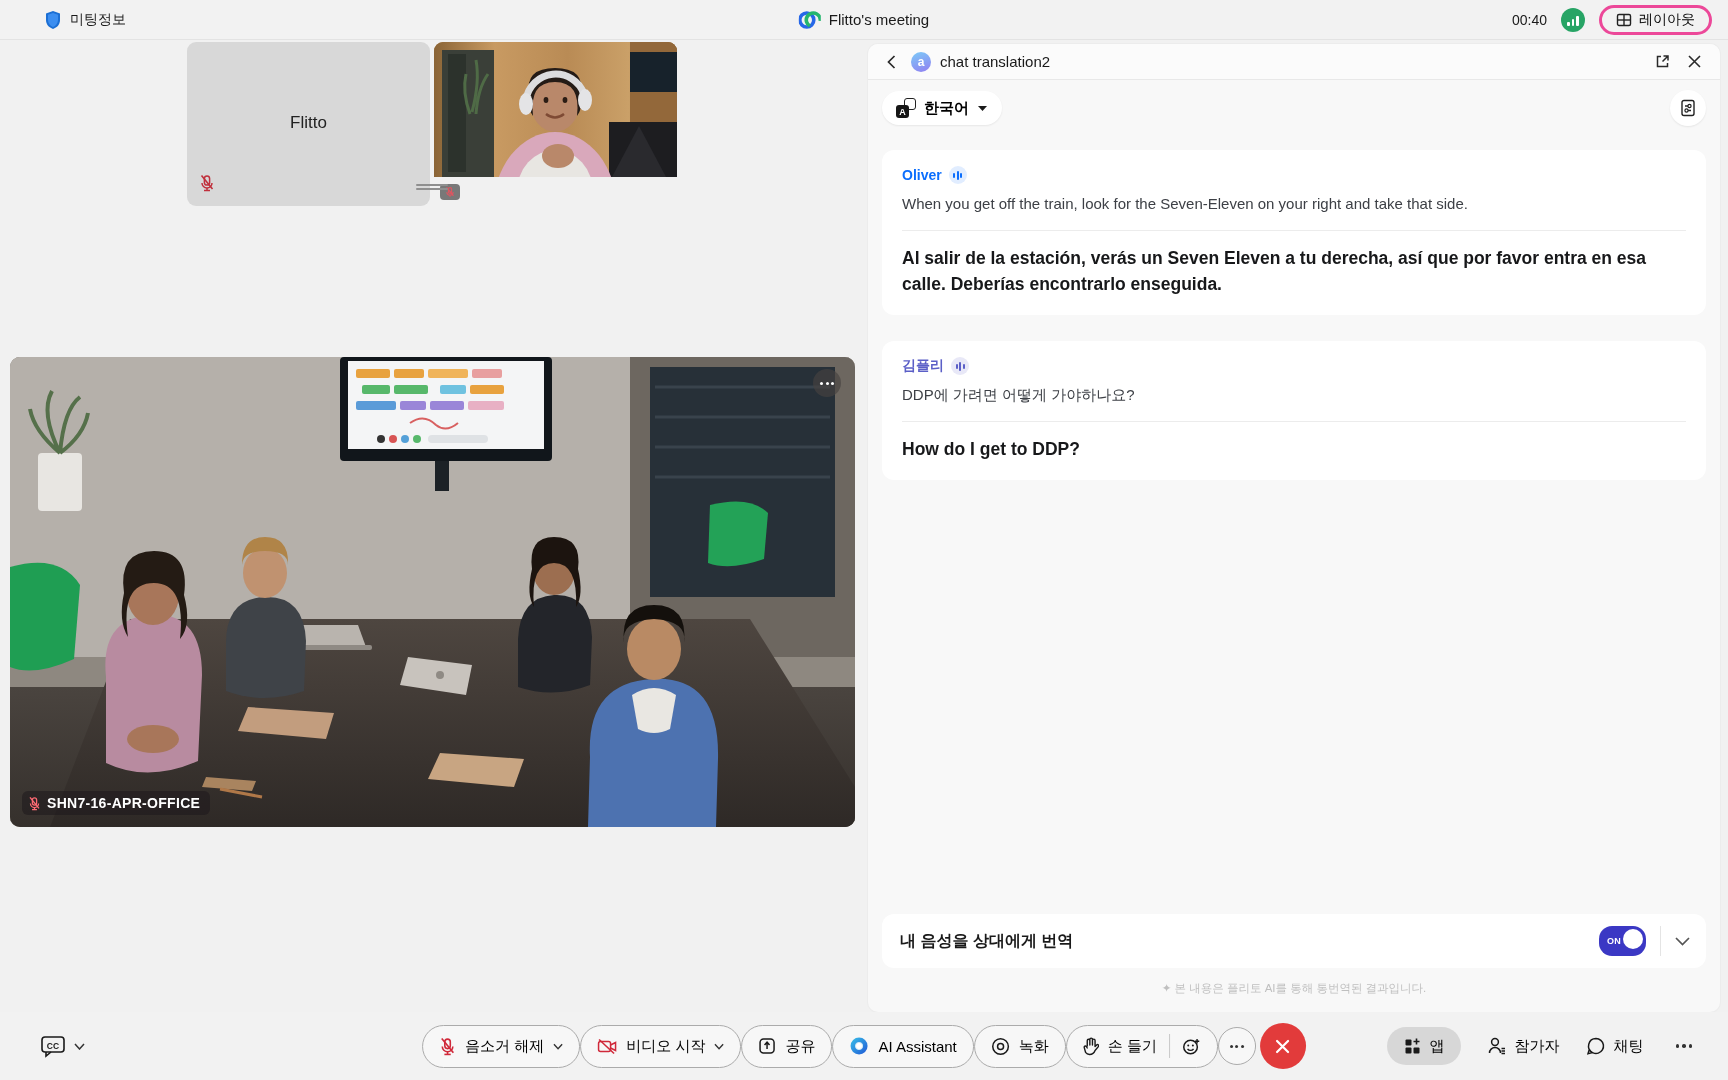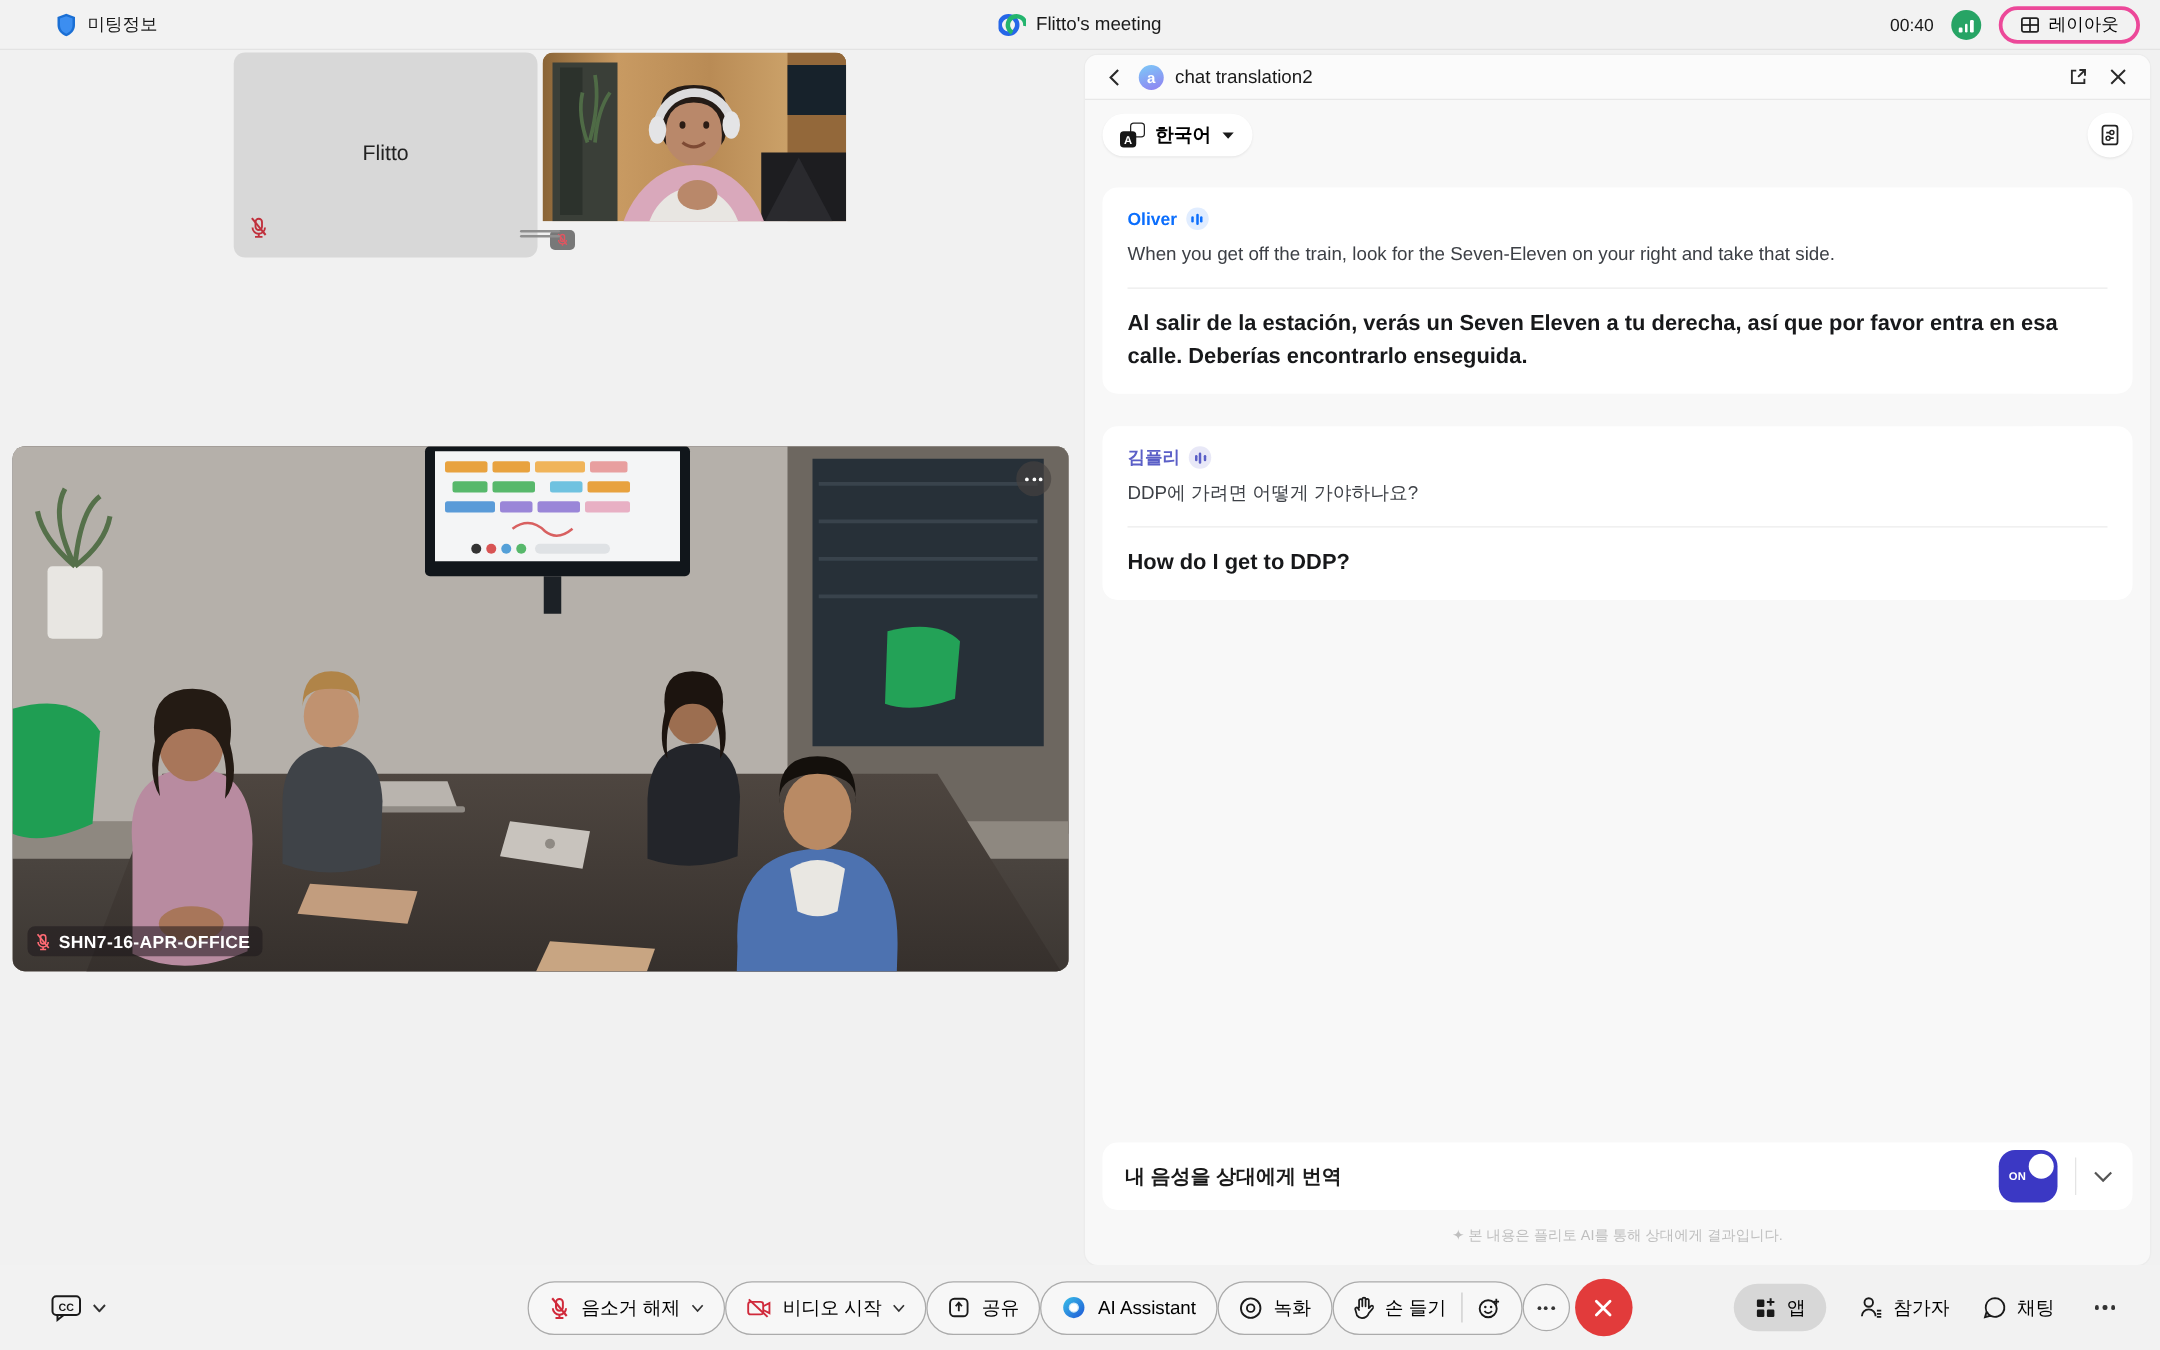--- a/index.html
+++ b/index.html
@@ -29,21 +29,21 @@
   .thumb-flitto { left:187px; width:243px; background:#d8d8d8; }
   .thumb-flitto .name { position:absolute; left:0; right:0; top:50%; transform:translateY(-55%);
     text-align:center; font-size:17px; color:#222; }
   .thumb-mic { position:absolute; left:12px; bottom:10px; }
   .thumb-cam { left:434px; width:243px; }
   .cam-chip { position:absolute; left:6px; bottom:6px; background:rgba(20,20,20,.55);
     border-radius:4px; padding:2px 5px; display:flex; align-items:center; }
   .drag-handle { position:absolute; left:412px; top:182px; width:40px; height:10px; cursor:grab; }
   .drag-handle i { display:block; height:2px; background:#8f8f8f; margin:2px 4px; border-radius:1px; }
 
-  .bigvideo { position:absolute; left:10px; top:357px; width:845px; height:420px;
+  .bigvideo { position:absolute; left:10px; top:357px; width:845px; height:470px;
     border-radius:10px; overflow:hidden; background:#6b655f; }
   .room-chip { position:absolute; left:12px; bottom:12px; background:rgba(30,24,28,.55);
     border-radius:6px; padding:4px 10px 4px 6px; display:flex; align-items:center; gap:6px; }
   .room-chip span { color:#fff; font-size:14px; font-weight:bold; letter-spacing:.3px; }
   .more-btn { position:absolute; right:14px; top:12px; width:28px; height:28px; border-radius:50%;
     background:rgba(70,66,64,.65); border:none; display:flex; align-items:center;
     justify-content:center; gap:2.5px; cursor:pointer; }
   .more-btn i { width:3px; height:3px; border-radius:50%; background:#fff; display:block; }
 
   
@@ -87,21 +87,21 @@
   .wave-badge.blue { background:rgba(11,110,253,.12);} .wave-badge.blue i { background:#0b6efd; }
   .wave-badge.green { background:rgba(24,161,43,.14);} .wave-badge.green i { background:#18a12b; }
   .orig { font-size:15px; color:#3d4046; margin-top:9px; line-height:22px; }
   .orig .faded { color:#bcc0c6; }
   .msg-divider { height:1px; background:#ececec; margin:15px 0 14px; }
   .trans { font-size:17.5px; font-weight:bold; color:#17181a; line-height:26px; }
 
   .translate-bar { position:absolute; left:14px; right:14px; bottom:44px; height:54px;
     background:#fff; border-radius:12px; display:flex; align-items:center; padding:0 16px 0 18px; }
   .translate-bar .label { font-size:16px; font-weight:bold; flex:1; }
-  .toggle { width:47px; height:42px; border-radius:13px; background:#3b38c4; border:none;
+  .toggle { width:47px; height:30px; border-radius:13px; background:#3b38c4; border:none;
     position:relative; cursor:pointer; }
   .toggle .on { position:absolute; left:8px; top:50%; transform:translateY(-50%);
     color:#fff; font-size:9px; font-weight:bold; letter-spacing:.2px; }
   .toggle .knob { position:absolute; right:3px; top:3px; width:20px; height:20px;
     border-radius:50%; background:#fff; }
   .bar-divider { width:1px; height:30px; background:#e4e4e4; margin:0 14px; }
   .footnote { position:absolute; left:0; right:0; bottom:16px; text-align:center;
     font-size:11.5px; color:#bfbfbf; }
 
   
@@ -425,21 +425,21 @@
     <span class="label">내 음성을 상대에게 번역</span>
     <button class="toggle">
       <span class="on">ON</span>
         <span class="knob"></span>
     </button>
     <span class="bar-divider"></span>
     <svg width="15" height="9" viewBox="0 0 15 9">
         <path d="M1 1 L7.5 7.5 L14 1" fill="none" stroke="#555" stroke-width="1.7"></path>
       </svg>
   </div>
-  <div class="footnote">✦ 본 내용은 플리토 AI를 통해 상대에게 결과입니다.</div>
+  <div class="footnote">✦ 본 내용은 플리토 AI를 통해 통번역된 결과입니다.</div>
 </aside>
 
 <footer class="toolbar">
   <div class="tb-left">
     <button class="tb-item">
       <svg width="26" height="24" viewBox="0 0 26 24">
         <rect x="2" y="3" width="22" height="15" rx="3" fill="none" stroke="#1a1a1a" stroke-width="1.6"></rect>
         <path d="M6 18 L6 22 L11 18" fill="none" stroke="#1a1a1a" stroke-width="1.6"></path>
         <text x="13" y="14.5" text-anchor="middle" font-size="8.5" font-weight="bold" fill="#1a1a1a" font-family="Liberation Sans, sans-serif">CC</text>
       </svg>

